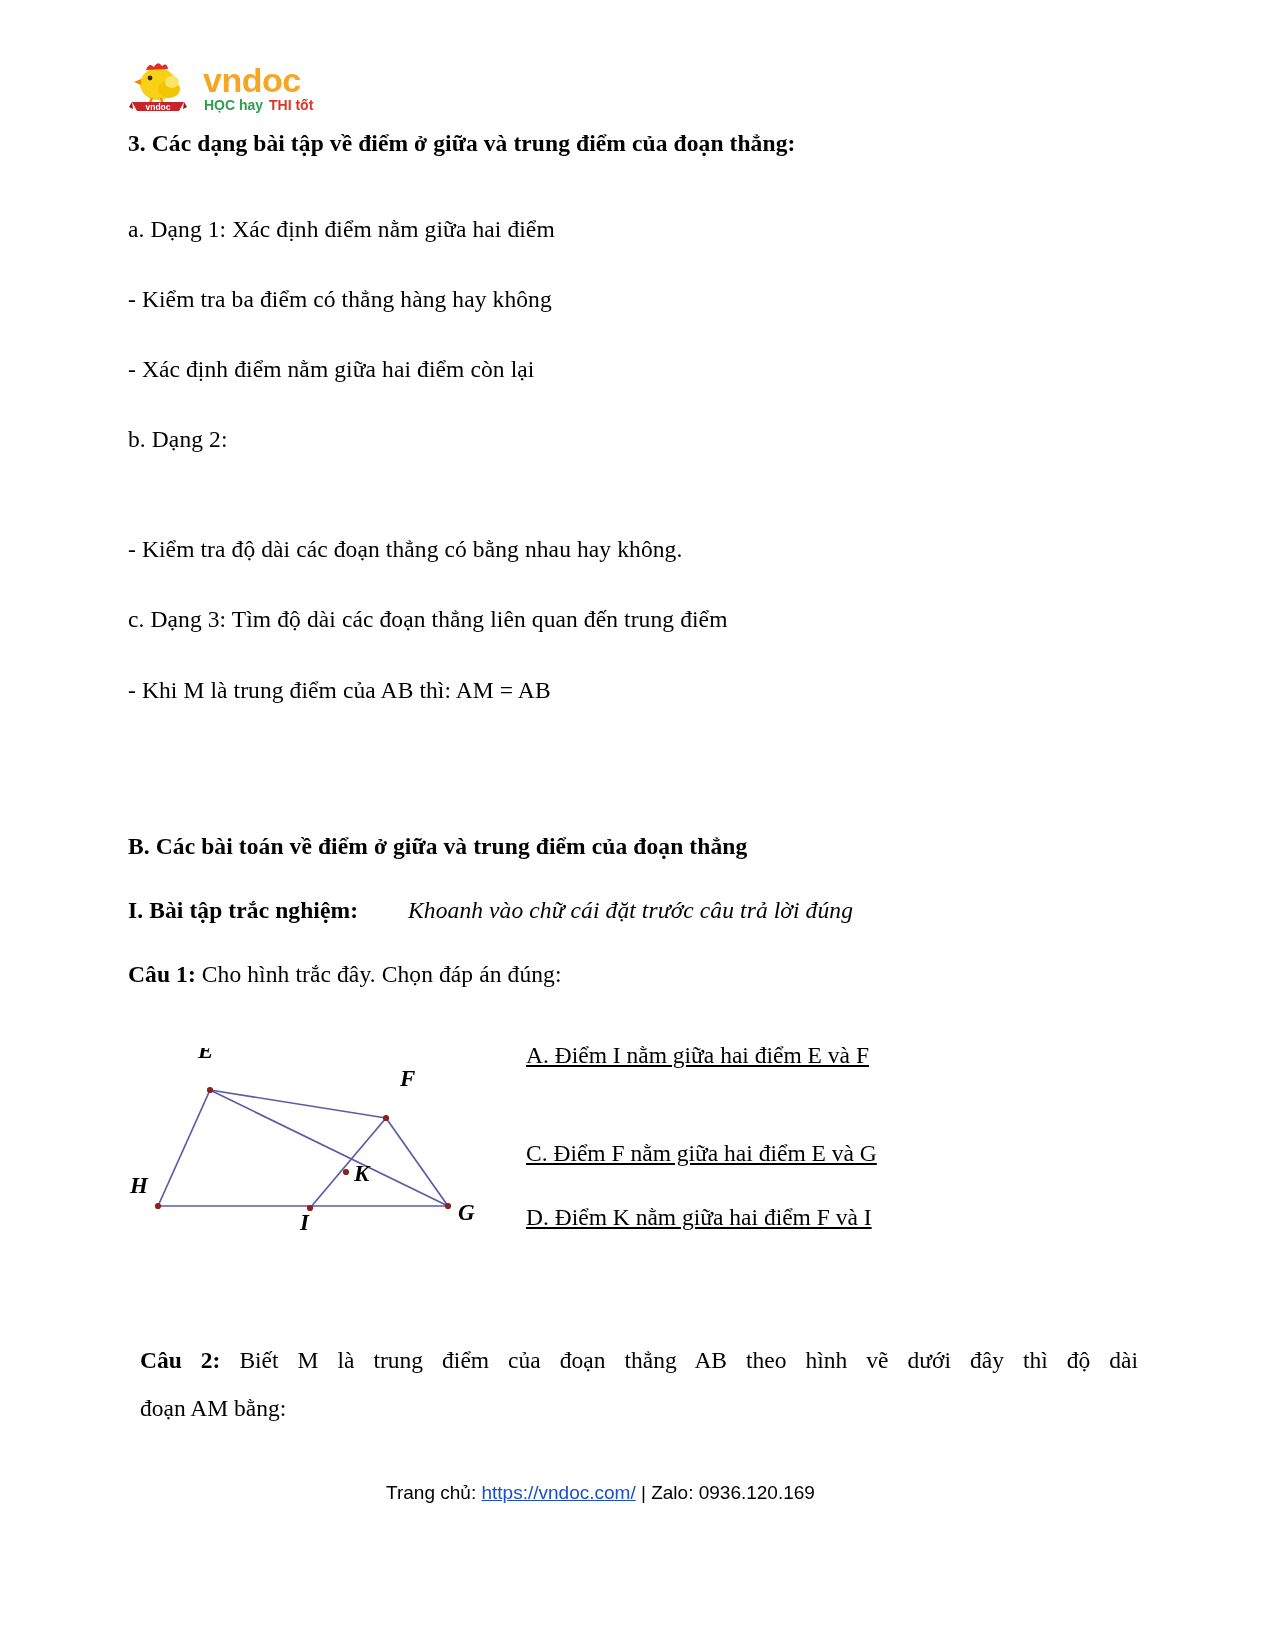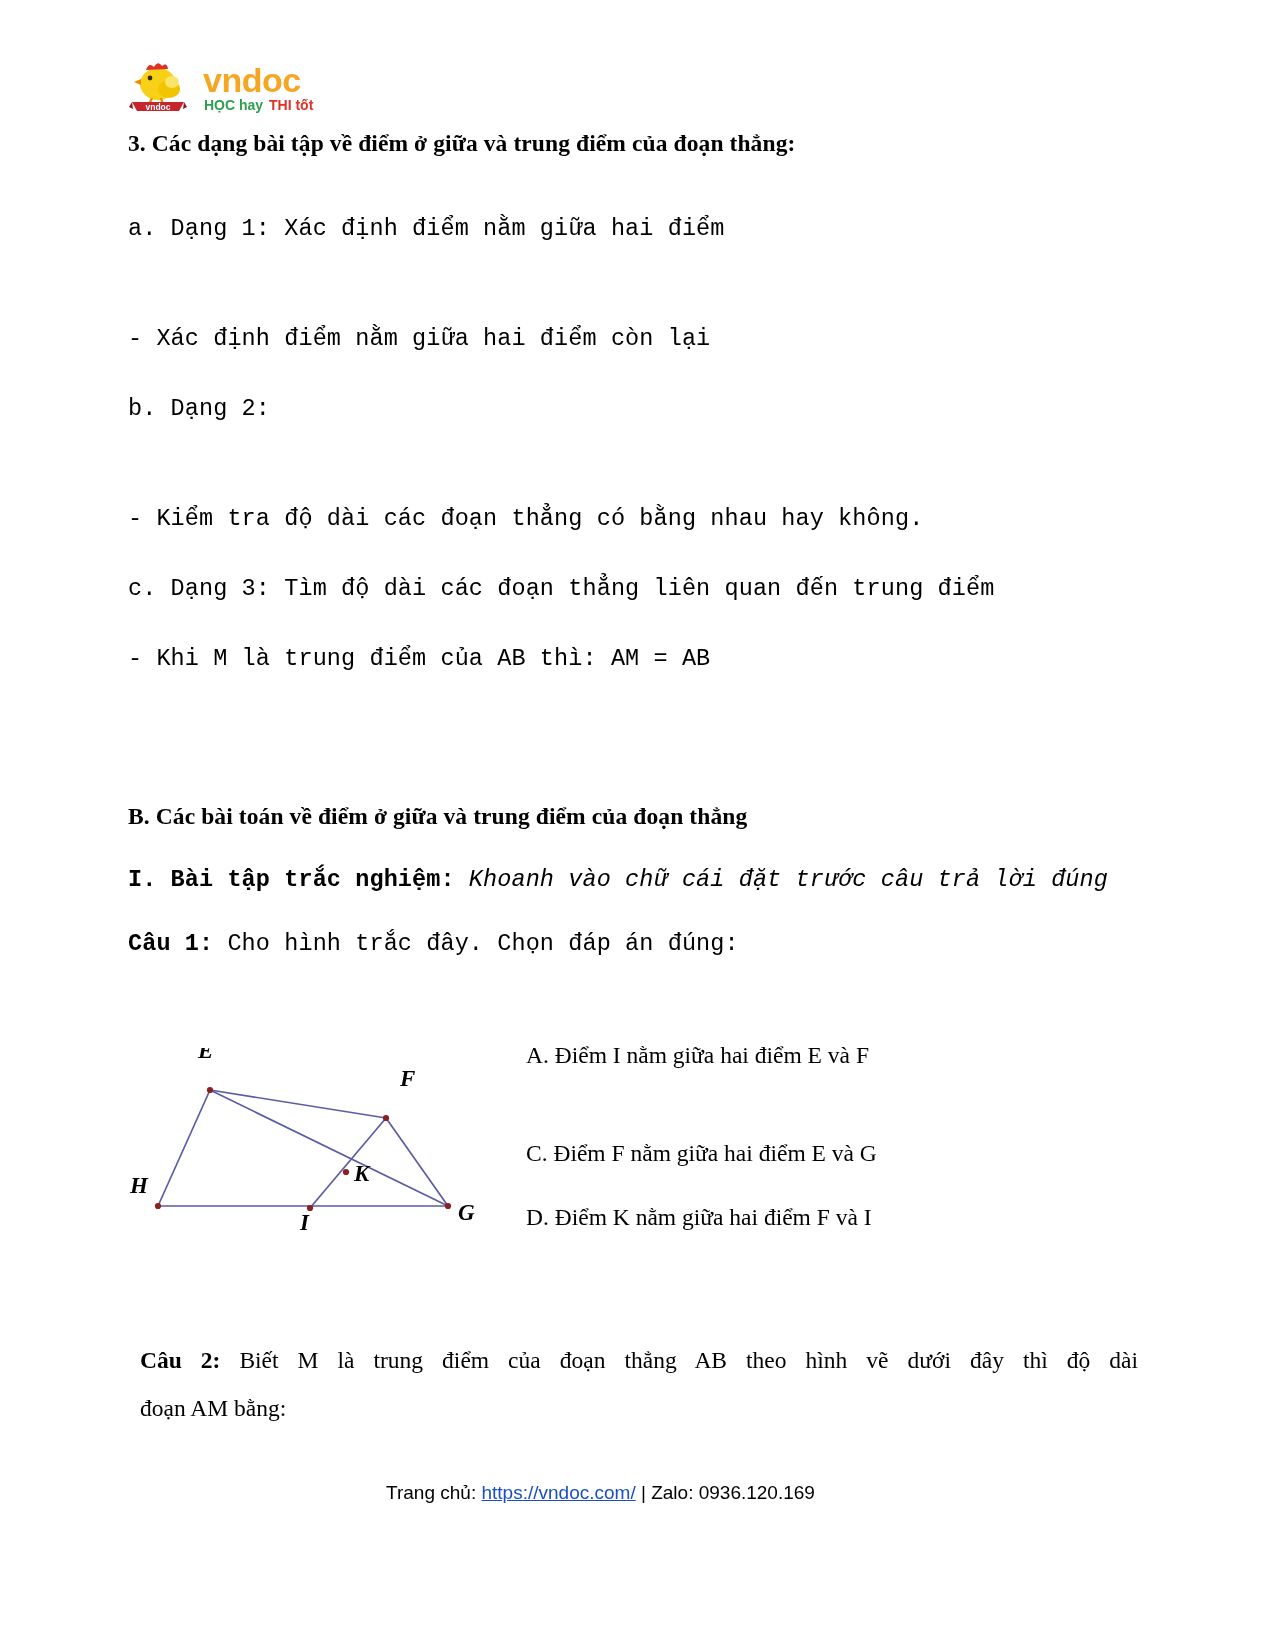--- a/index.html
+++ b/index.html
@@ -41,29 +41,28 @@
     top: 128px;
     width: 1020px;
   }
 
   p.line {
     margin: 0 0 0 0;
     font-size: 23.5px;
     line-height: 1.28;
     letter-spacing: 0.1px;
     white-space: nowrap;
-    font-family: Liberation Mono, monospace;
   }
   .gap-34 { height: 34px; }
   .gap-40 { height: 40px; }
   .gap-56 { height: 56px; }
   .gap-70 { height: 70px; }
 
   .b { font-weight: bold; }
-  .i { font-style: italic; }
+  .i { font-style: italic; margin-left: 44px; }
 
   .heading {
     font-weight: bold;
     font-size: 23.5px;
     line-height: 1.28;
     white-space: nowrap;
     margin: 0;
     letter-spacing: 0.1px;
   }
 
@@ -86,20 +85,21 @@
     position: absolute;
     left: 398px;
     top: 0px;
     width: 620px;
   }
   .answers p {
     margin: 0;
     font-size: 23.5px;
     line-height: 1.28;
     white-space: nowrap;
+    text-decoration: underline;
   }
   .ans-gap { height: 34px; }
 
   
   .cau2 {
     position: absolute;
     left: 128px;
     top: 1330px;
     width: 1022px;
   }
@@ -160,20 +160,21 @@
   </div>
 
   <div class="content">
 
     <p class="heading">3. Các dạng bài tập về điểm ở giữa và trung điểm của đoạn thẳng:</p>
 
     <div class="gap-56"></div>
     <p class="line">a. Dạng 1: Xác định điểm nằm giữa hai điểm</p>
 
     <div class="gap-40"></div>
+    <p class="line">- Kiểm tra ba điểm có thẳng hàng hay không</p>
 
     <div class="gap-40"></div>
     <p class="line">- Xác định điểm nằm giữa hai điểm còn lại</p>
 
     <div class="gap-40"></div>
     <p class="line">b. Dạng 2:</p>
 
     <div class="gap-40"></div>
 
     <div class="gap-40"></div>

